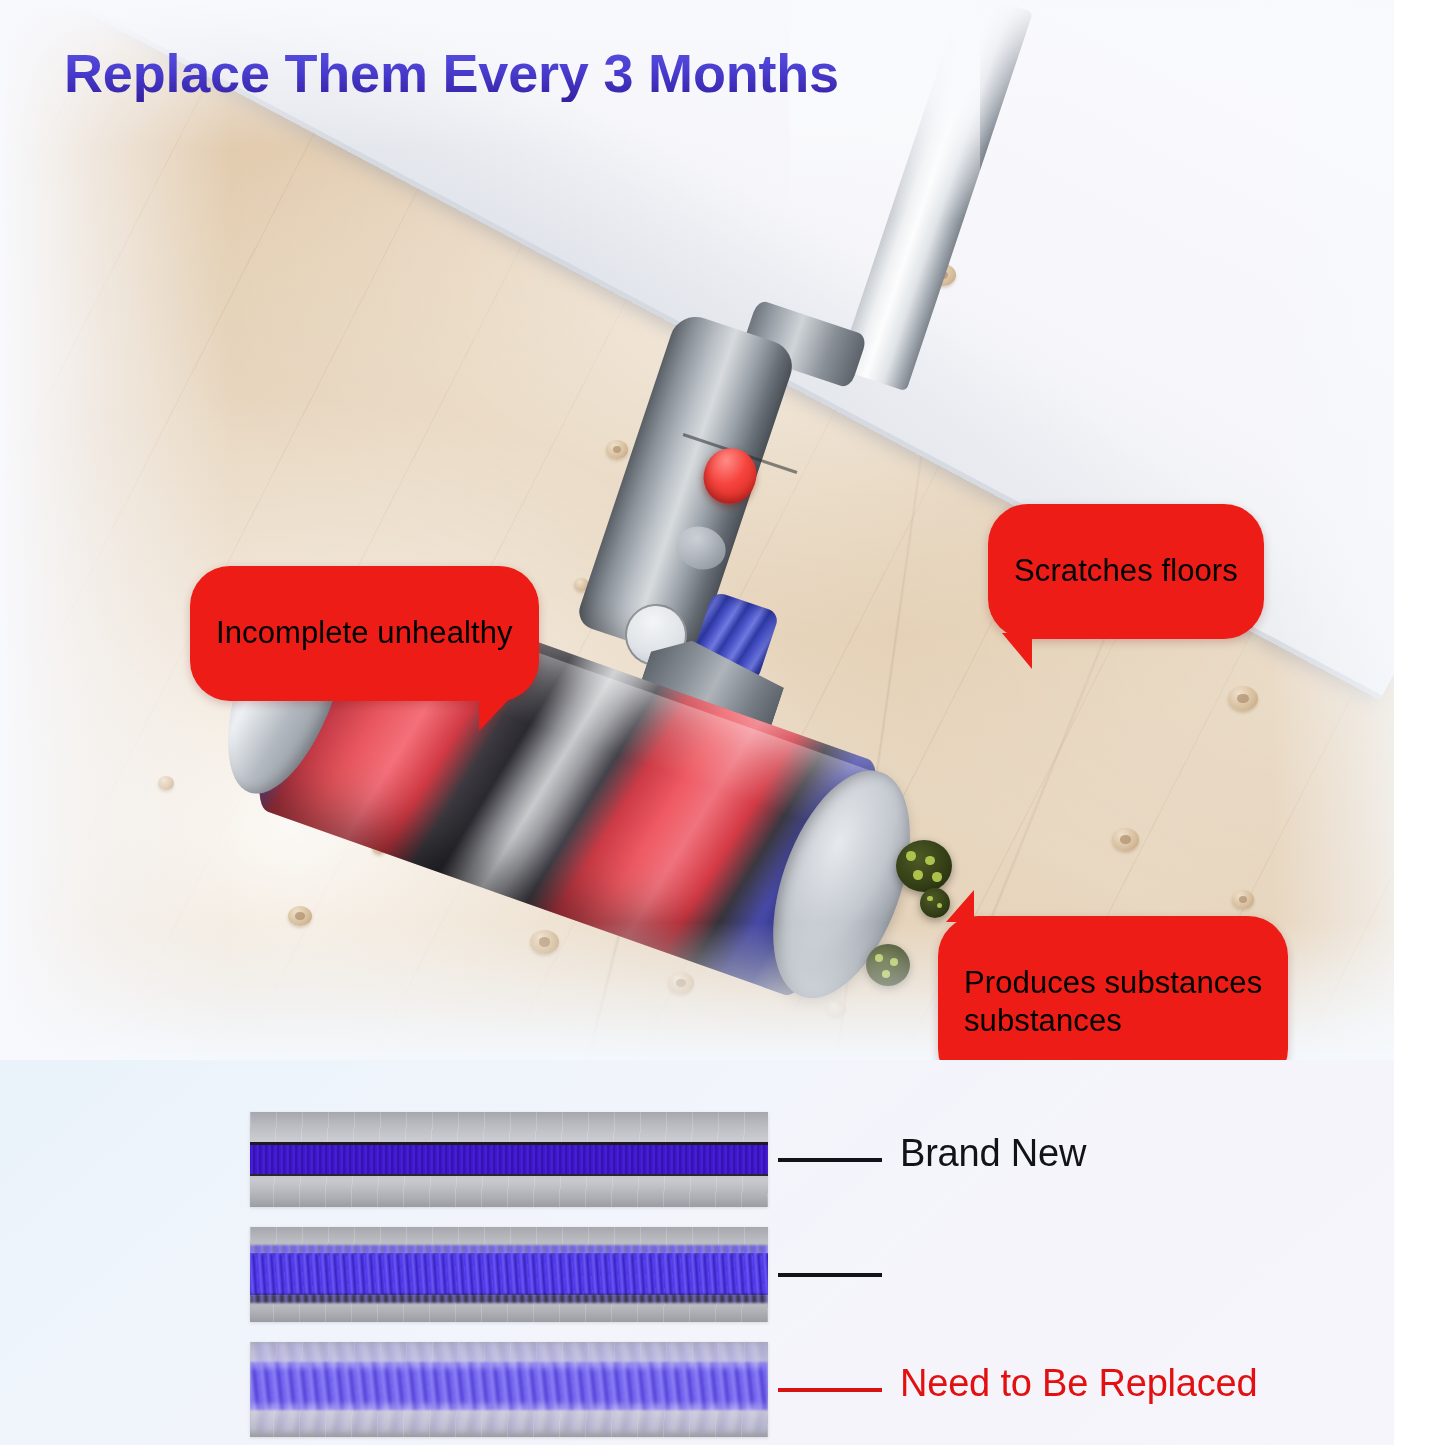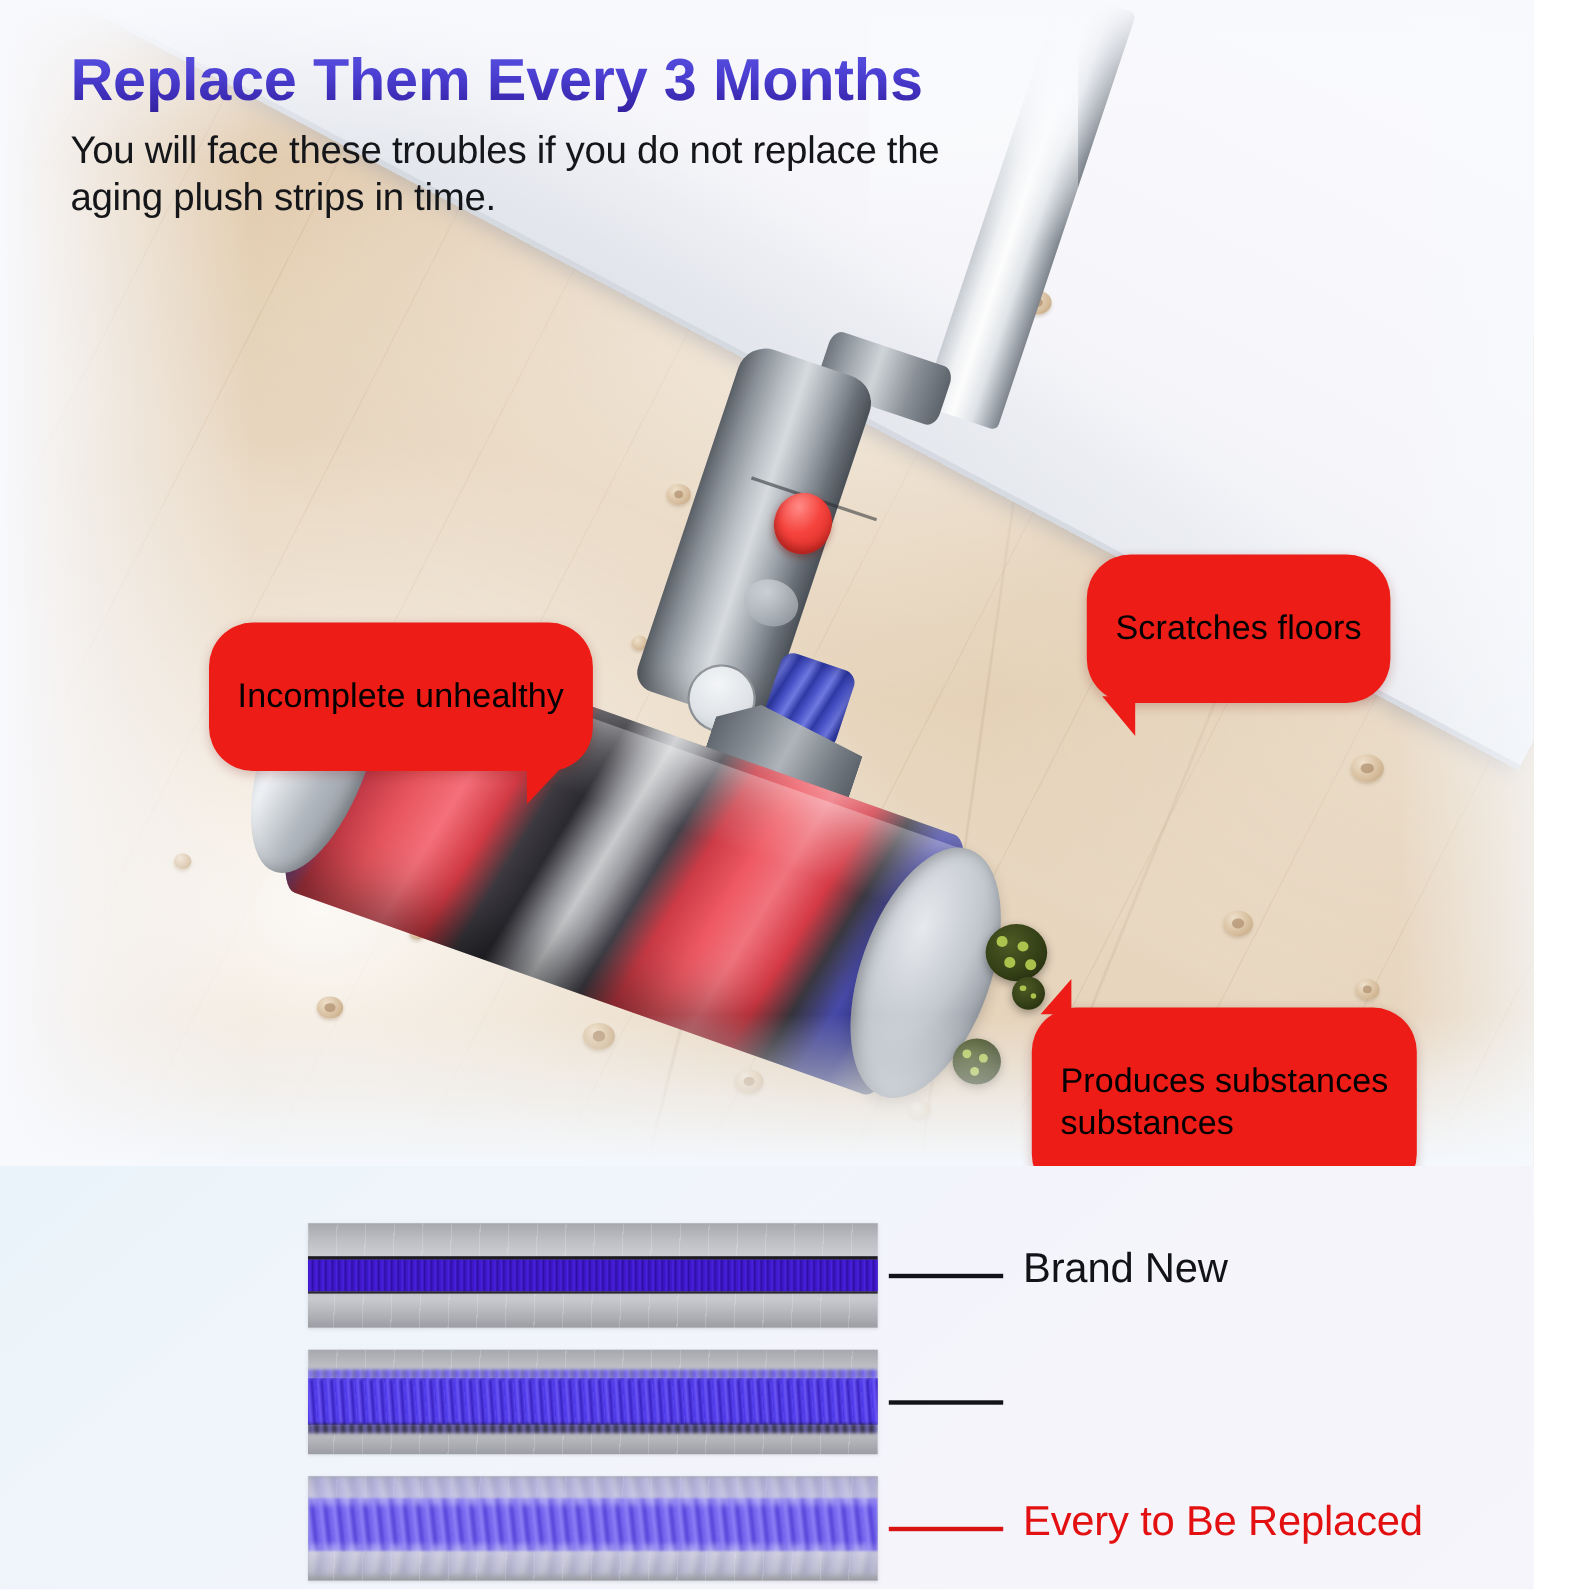--- a/index.html
+++ b/index.html
@@ -305,21 +305,21 @@
     border-right: 0 solid transparent;
     border-left: 28px solid transparent;
     border-bottom: 32px solid #ed1c16;
   }
 
   
   #compare {
     position:absolute; left:0; top:1060px; width:1445px; height:385px;
     background: linear-gradient(140deg, #eaf3fa 0%, #f1f5fb 35%, #f6f4fb 70%, #f7f5fc 100%);
   }
-  .cmp-row { position:absolute; left:280px; height:95px; width:1020px; }
+  .cmp-row { position:absolute; left:250px; height:95px; width:1020px; }
   .cmp-row:nth-of-type(1){ top: 52px; }
   .cmp-row:nth-of-type(2){ top: 167px; }
   .cmp-row:nth-of-type(3){ top: 282px; }
 
   .strip {
     position:absolute; left:0; top:0; width:518px; height:95px;
     overflow:hidden;
     background: linear-gradient(180deg,
        #a6a8ae 0%, #bcbec4 16%, #cbccd1 30%,
        #b6b8be 52%, #c9cacf 72%, #adafb5 90%, #9b9da3 100%);
@@ -470,21 +470,20 @@
           <i style="left:54%; top:34%;"></i>
           <i style="left:36%; top:62%;"></i>
       </div>
     </div>
 
     <div class="scene-fade"></div>
   </div>
 
   <div id="headline">
     <div class="title">Replace Them Every 3 Months</div>
-    <div class="subtitle">You will face these troubles if you do not replace the aging plush strips in time.</div>
   </div>
 
   <div class="callout" id="callout-incomplete">
     <span>Incomplete unhealthy</span>
     <span class="tail"></span>
   </div>
 
   <div class="callout" id="callout-scratch">
     <span>Scratches floors</span>
     <span class="tail"></span>
@@ -514,18 +513,18 @@
       </div>
       <div class="leader"></div>
     </div>
 
     <div class="cmp-row">
       <div class="strip">
         <div class="metal-lines"></div>
         <div class="bristle b-worn"></div>
       </div>
       <div class="leader red"></div>
-      <div class="cmp-label red">Every to Be Replaced</div>
+      <div class="cmp-label red">Need to Be Replaced</div>
     </div>
 
   </div>
 
 </div>
 
 </body></html>

